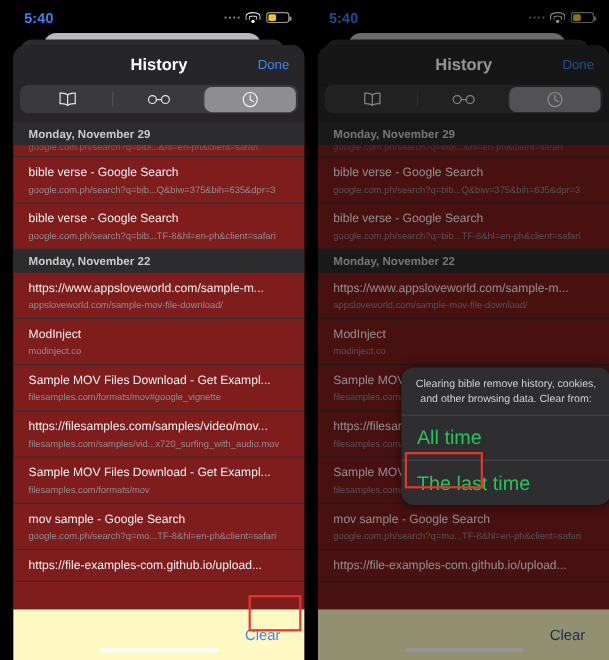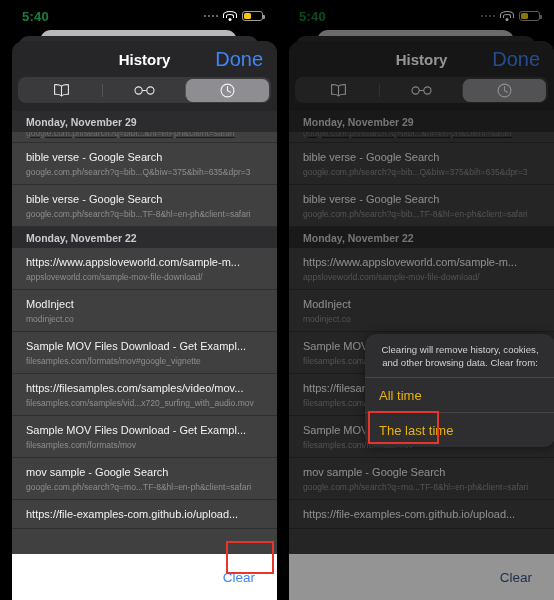--- a/index.html
+++ b/index.html
@@ -10,21 +10,21 @@
     overflow:hidden;
   }
   .stage { position:relative; width:554px; height:600px; display:flex; }
 
   .phone { position:relative; width:277px; height:600px; background:#000; overflow:hidden; }
 
   
   .statusbar {
     position:relative; height:32px;
     display:flex; align-items:center; justify-content:space-between;
-    padding:0 14px 0 22px; color:#15803d; z-index:6;
+    padding:0 14px 0 22px; color:#3b82f6; z-index:6;
   }
   .status-time { font-size:13px; font-weight:600; letter-spacing:.2px; }
   .status-right { display:flex; align-items:center; gap:5px; }
   .sig-dots { display:flex; align-items:flex-end; gap:1.5px; }
   .sig-dots i { display:block; width:2.5px; height:2.5px; background:#8a8a8a; border-radius:50%; }
   .wifi { position:relative; width:14px; height:10px; }
   .wifi span {
     position:absolute; left:50%; transform:translateX(-50%);
     border:1.4px solid #fff; border-bottom:none; border-radius:50% 50% 0 0;
   }
@@ -52,21 +52,21 @@
     display:flex; flex-direction:column; overflow:hidden;margin-left:12px;
   }
   .sheet-header {
     position:relative; height:36px; flex:0 0 36px;
     display:flex; align-items:center; justify-content:center;
     background:#262628;
   }
   .sheet-title { font-size:15px; font-weight:700; color:#fff; }
   .done-btn {
     position:absolute; right:14px; top:50%; transform:translateY(-50%);
-    font-size:20px; color:#3f86f4; font-weight:400;
+    font-size:12px; color:#3f86f4; font-weight:400;
   }
 
   
   .seg-wrap { background:#262628; padding:0 6px 8px; flex:0 0 auto; }
   .seg {
     display:flex; background:#3a3a3c; border-radius:8px; height:26px; padding:1.5px;
     position:relative;
   }
   .seg-item {
     flex:1; display:flex; align-items:center; justify-content:center;
@@ -74,40 +74,40 @@
   }
   .seg-item.active { background:#8d8d92; }
   .seg-item:not(.active)::after {
     content:""; position:absolute; right:0; top:5px; bottom:5px;
     width:1px; background:#555558;
   }
   .seg-item:last-child::after { display:none; }
   .seg-item svg { display:block; }
 
   
-  .list { flex:1 1 auto; overflow:hidden; background:#404040; position:relative; }
+  .list { flex:1 1 auto; overflow:hidden; background:#7f1d1d; position:relative; }
   .date-head {
     background:#2c2c2e; color:#c9c9ce; font-size:10.5px; font-weight:600;
     padding:5px 14px 4px;
   }
   .row { padding:7px 14px 6px; border-bottom:.5px solid #2f2f31; }
   .row-title {
     font-size:11px; color:#f2f2f4; white-space:nowrap; overflow:hidden;
     text-overflow:clip; line-height:15px;
   }
   .row-url {
     font-size:8.5px; color:#8e8e93; white-space:nowrap; overflow:hidden;
     margin-top:2px; line-height:11px;
   }
-  .row.clipped { padding-top:0; padding-bottom:2px; height:11px; overflow:hidden;text-decoration:underline; }
+  .row.clipped { padding-top:0; padding-bottom:2px; height:11px; overflow:hidden; }
   .row.clipped .row-url { margin-top:-4px; opacity:.55; }
 
   
   .toolbar {
-    flex:0 0 46px; background:#ffffff; position:relative;
+    flex:0 0 46px; background:#fef9c3; position:relative;
     display:flex; align-items:center; justify-content:flex-end; padding-right:22px;
   }
   .clear-btn { font-size:13.5px; color:#3f86f4; }
   .home-ind {
     position:absolute; left:50%; transform:translateX(-50%); bottom:7px;
     width:108px; height:4px; background:#fff; border-radius:2px;
   }
 
   
   .annot { position:absolute; border:2.5px solid #e8352c; z-index:30; pointer-events:none; }
@@ -118,21 +118,21 @@
     position:absolute; left:88px; right:-1px; top:334px;
     background:#2e2d2f; border-radius:11px; z-index:20; overflow:hidden;
     box-shadow:0 1px 10px rgba(0,0,0,.5);
   }
   .as-head {
     padding:9px 12px 8px; text-align:center;
     font-size:9.6px; color:#d2d2d6; line-height:13px;
     border-bottom:.5px solid #464548;
   }
   .as-item {
-    padding:9.5px 14px; font-size:13px; color:#eab308;
+    padding:9.5px 14px; font-size:18px; color:#22c55e;
     border-bottom:.5px solid #464548;
   }
   .as-item:last-child { border-bottom:none; }
   .dim-clear { color:#36567f !important; }
 </style>
 </head>
 <body>
 
 <div class="stage">
 
@@ -365,21 +365,21 @@
 
       <div class="toolbar">
         <div class="clear-btn dim-clear">Clear</div>
         <div class="home-ind"></div>
       </div>
     </div>
 
     <div class="dim"></div>
 
     <div class="actionsheet">
-      <div class="as-head">Clearing will remove history, cookies, and other browsing data. Clear from:</div>
+      <div class="as-head">Clearing bible remove history, cookies, and other browsing data. Clear from:</div>
       <div class="as-item">All time</div>
       <div class="as-item">The last time</div>
     </div>
 
     <div class="annot" style="left:91px; top:411px; width:71px; height:33px;"></div>
   </div>
 
 </div>
 
 </body></html>

